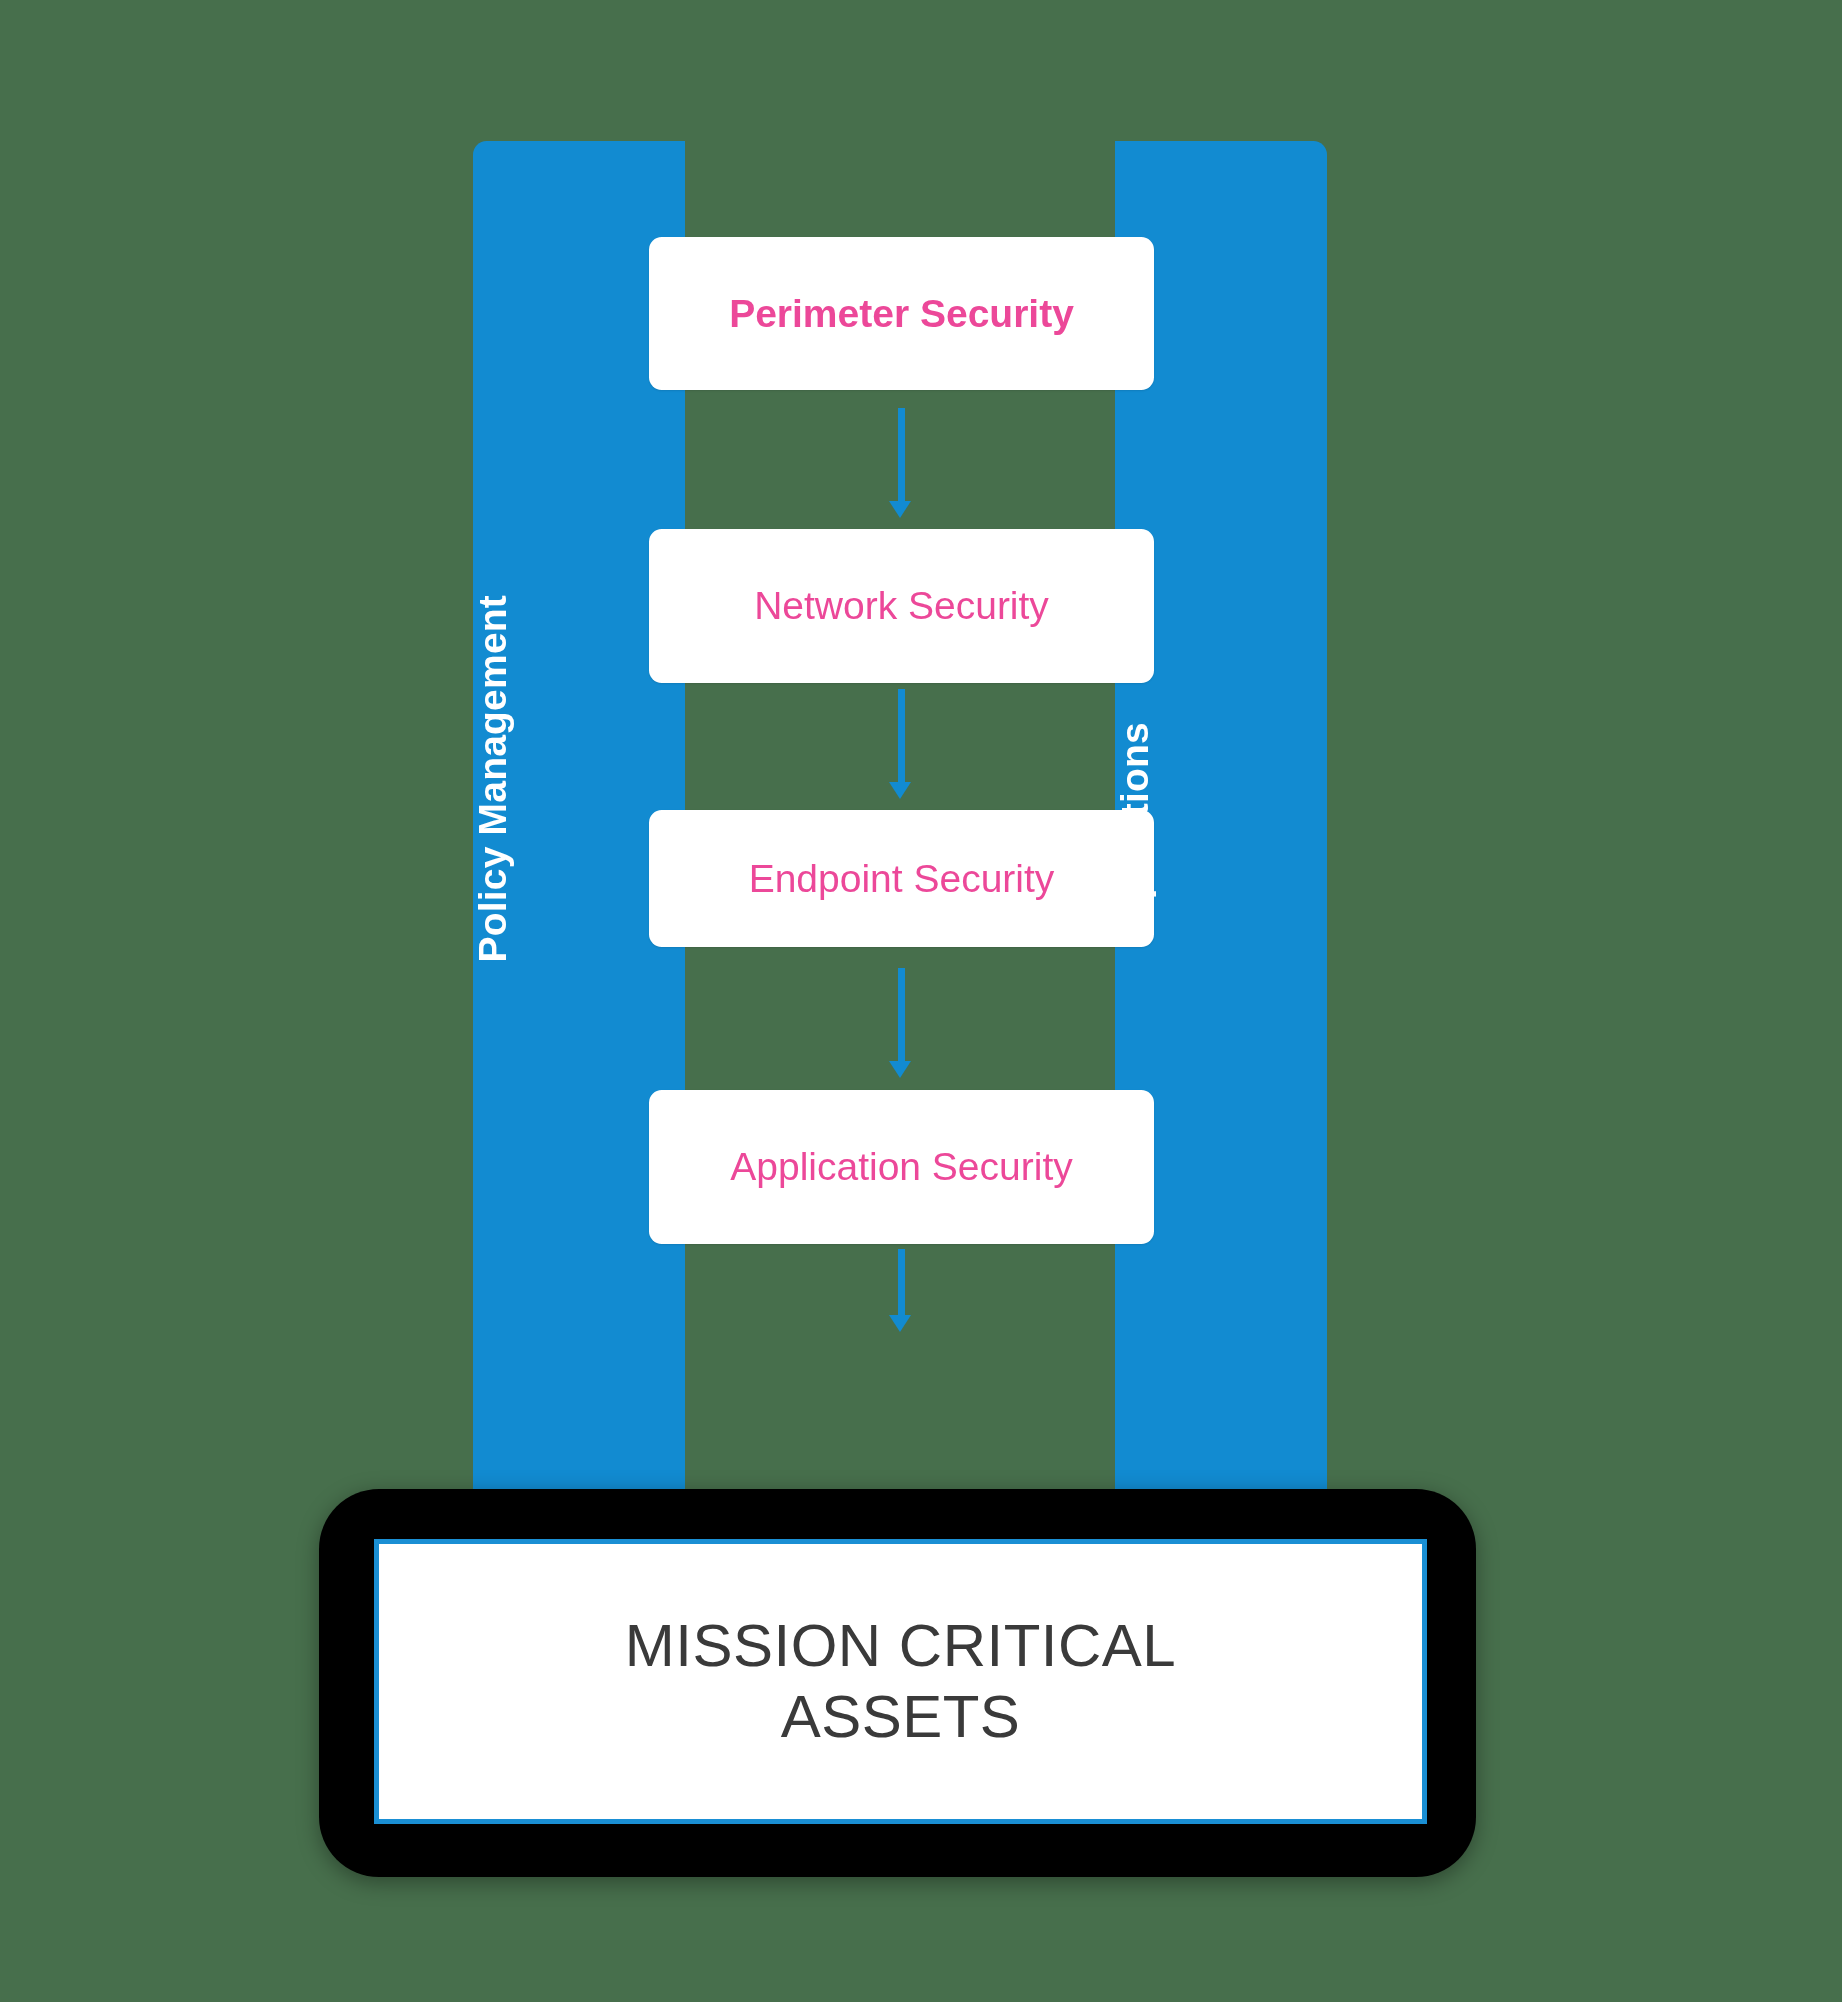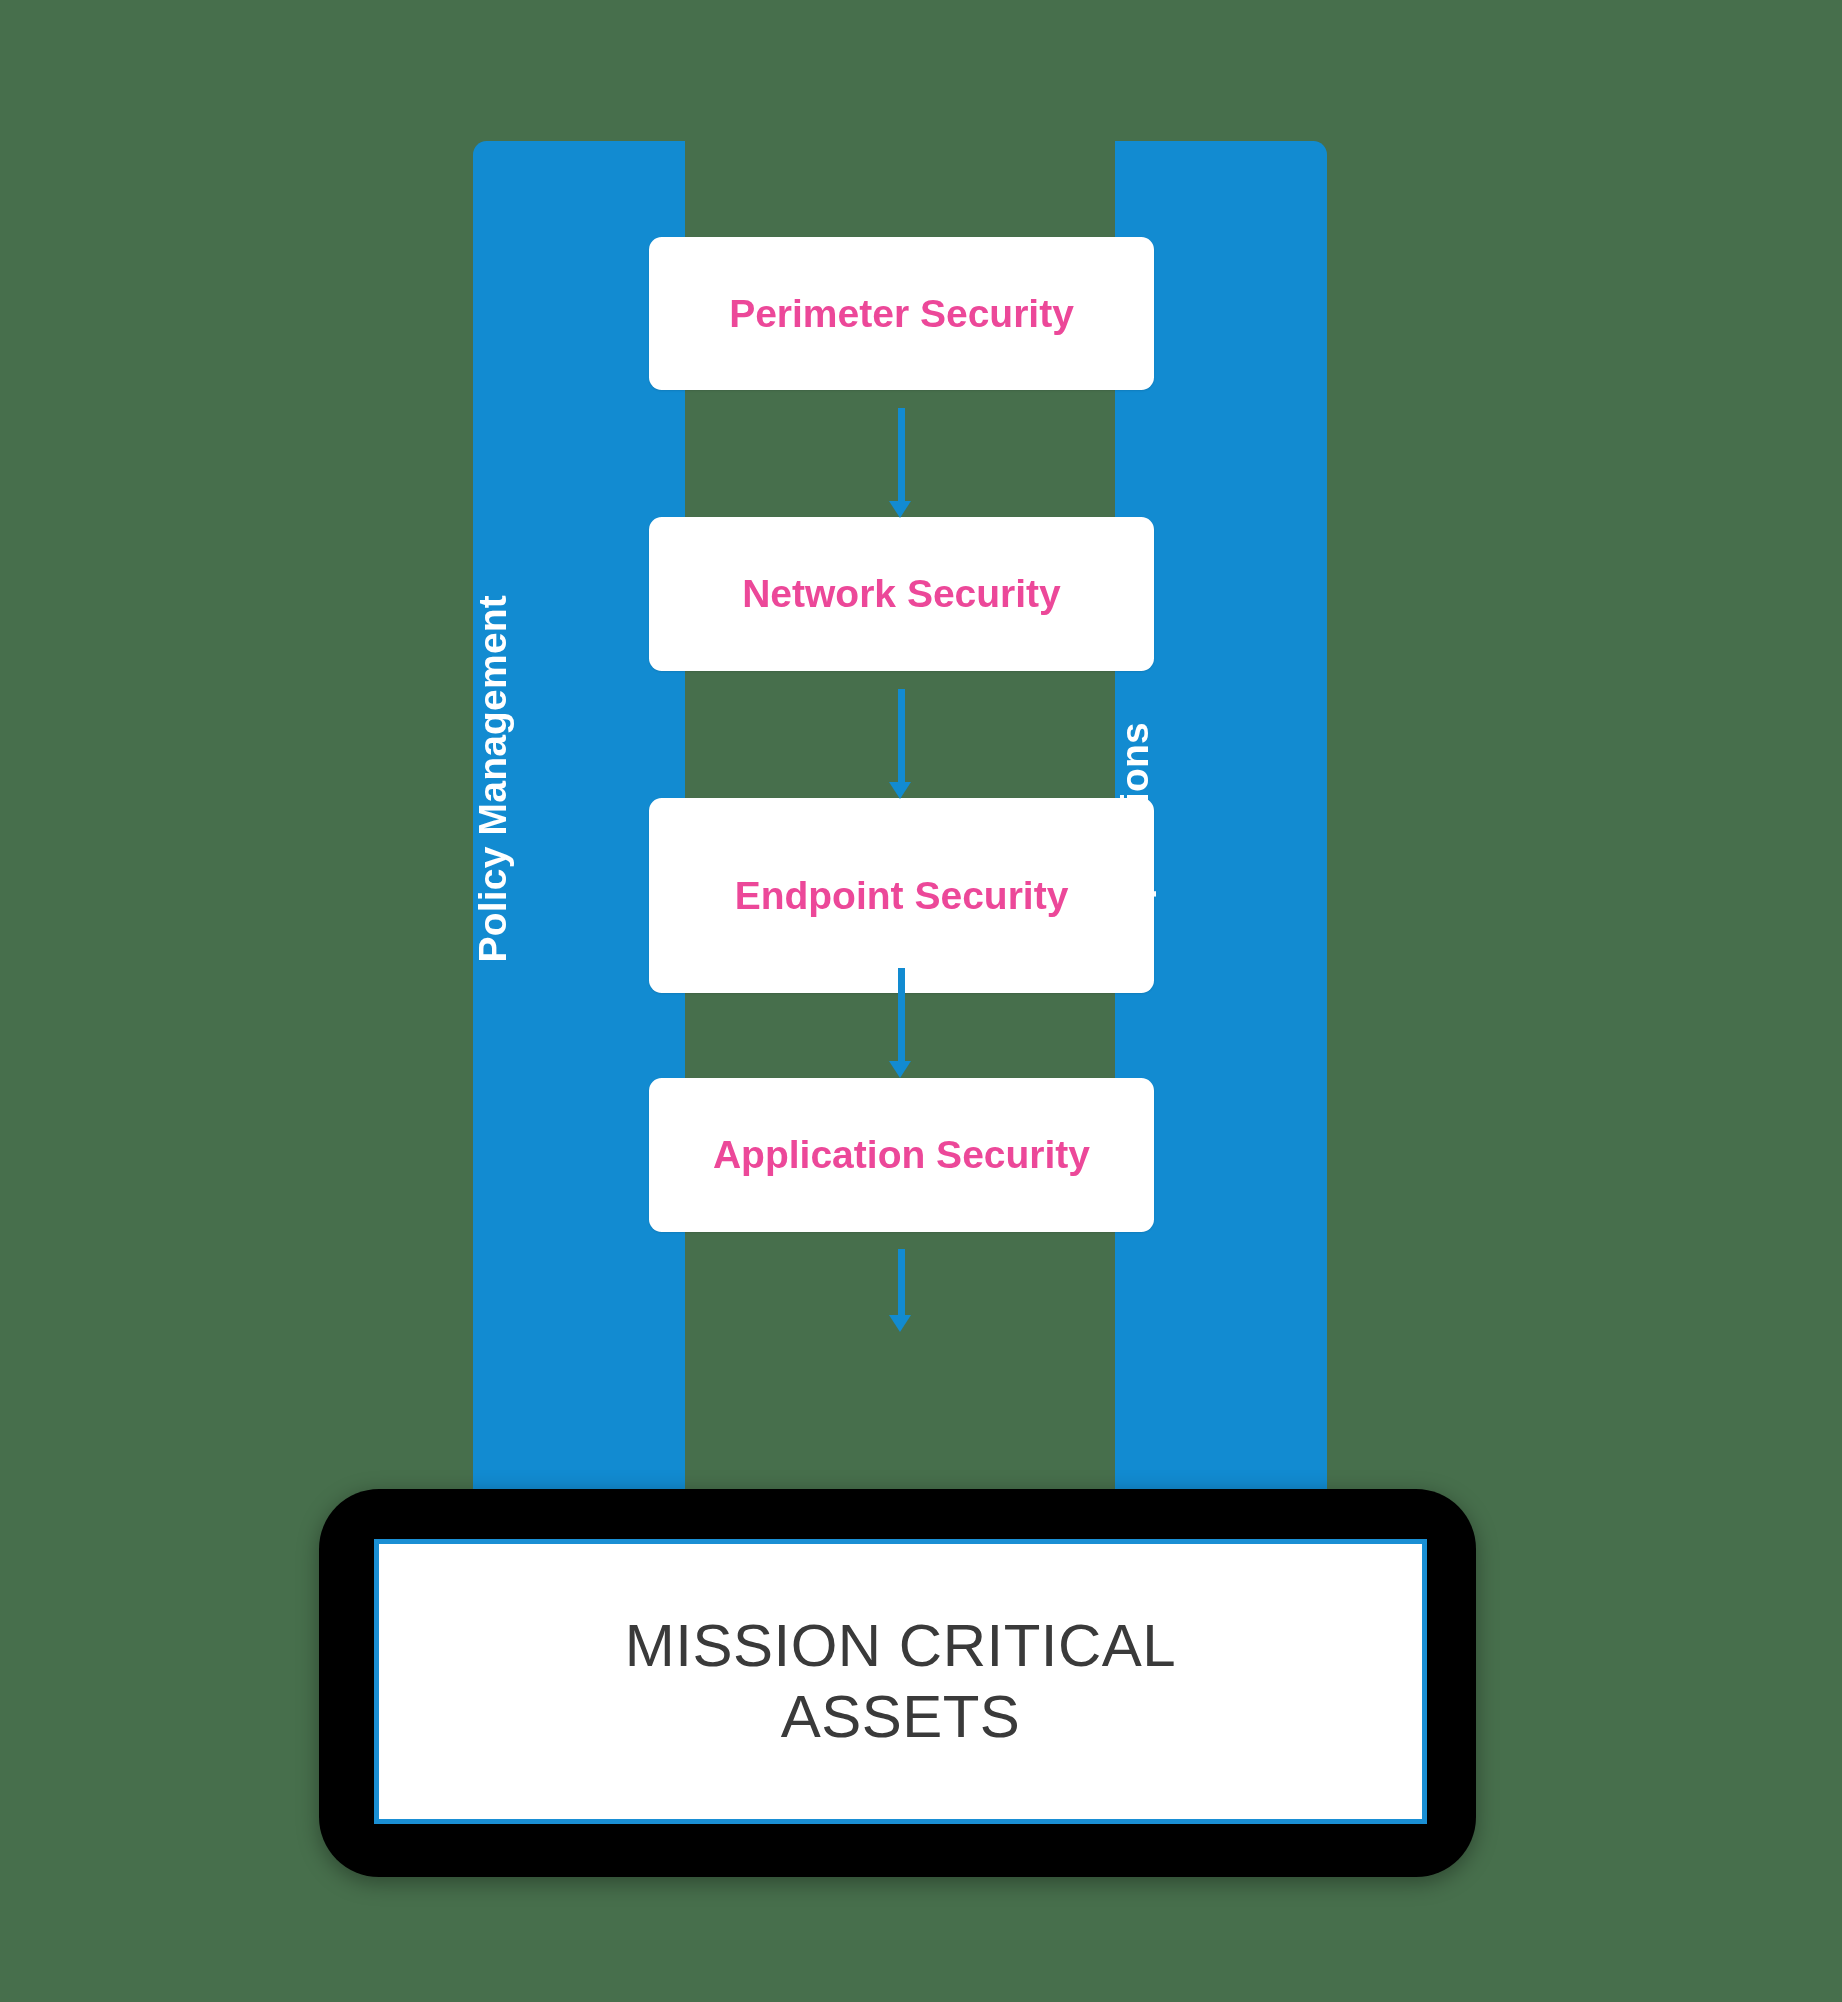--- a/index.html
+++ b/index.html
@@ -56,21 +56,21 @@
     background: #ffffff;
     border-radius: 12.7px;
     display: flex;
     align-items: center;
     justify-content: center;
     color: #ec4899;
     font-size: 39px;
     box-shadow: 0 1px 2px rgba(0,0,0,0.10);
   }
   .layer-box.bold { font-weight: 700; }
-  .layer-box.normal { font-weight: 700; }
+  .layer-box.normal { font-weight: 400; margin-top: 12px; }
 
   
   .arrow {
     position: absolute;
     left: 889px;
     width: 23.4px;
   }
   .arrow .shaft {
     position: absolute;
     left: 8.8px;
@@ -128,21 +128,21 @@
 <div id="canvas">
 
   <div class="band left"></div>
   <div class="band-label left">Policy Management</div>
 
   <div class="band right"></div>
   <div class="band-label right">Operations</div>
 
   <div class="layer-box bold" style="top:237px;  height:153px;">Perimeter Security</div>
   <div class="layer-box normal" style="top:517px;  height:154px;">Network Security</div>
-  <div class="layer-box normal" style="top:798px;  height:195px;text-align:center;">Endpoint Security</div>
+  <div class="layer-box normal" style="top:798px;  height:137px;text-align:center;">Endpoint Security</div>
   <div class="layer-box normal" style="top:1078px; height:154px;">Application Security</div>
 
   <div class="arrow" style="top:408px; height:110px;">
     <div class="shaft" style="height:93px;"></div>
     <div class="head" style="top:93px;"></div>
   </div>
   <div class="arrow" style="top:689px; height:110px;">
     <div class="shaft" style="height:93px;"></div>
     <div class="head" style="top:93px;"></div>
   </div>

